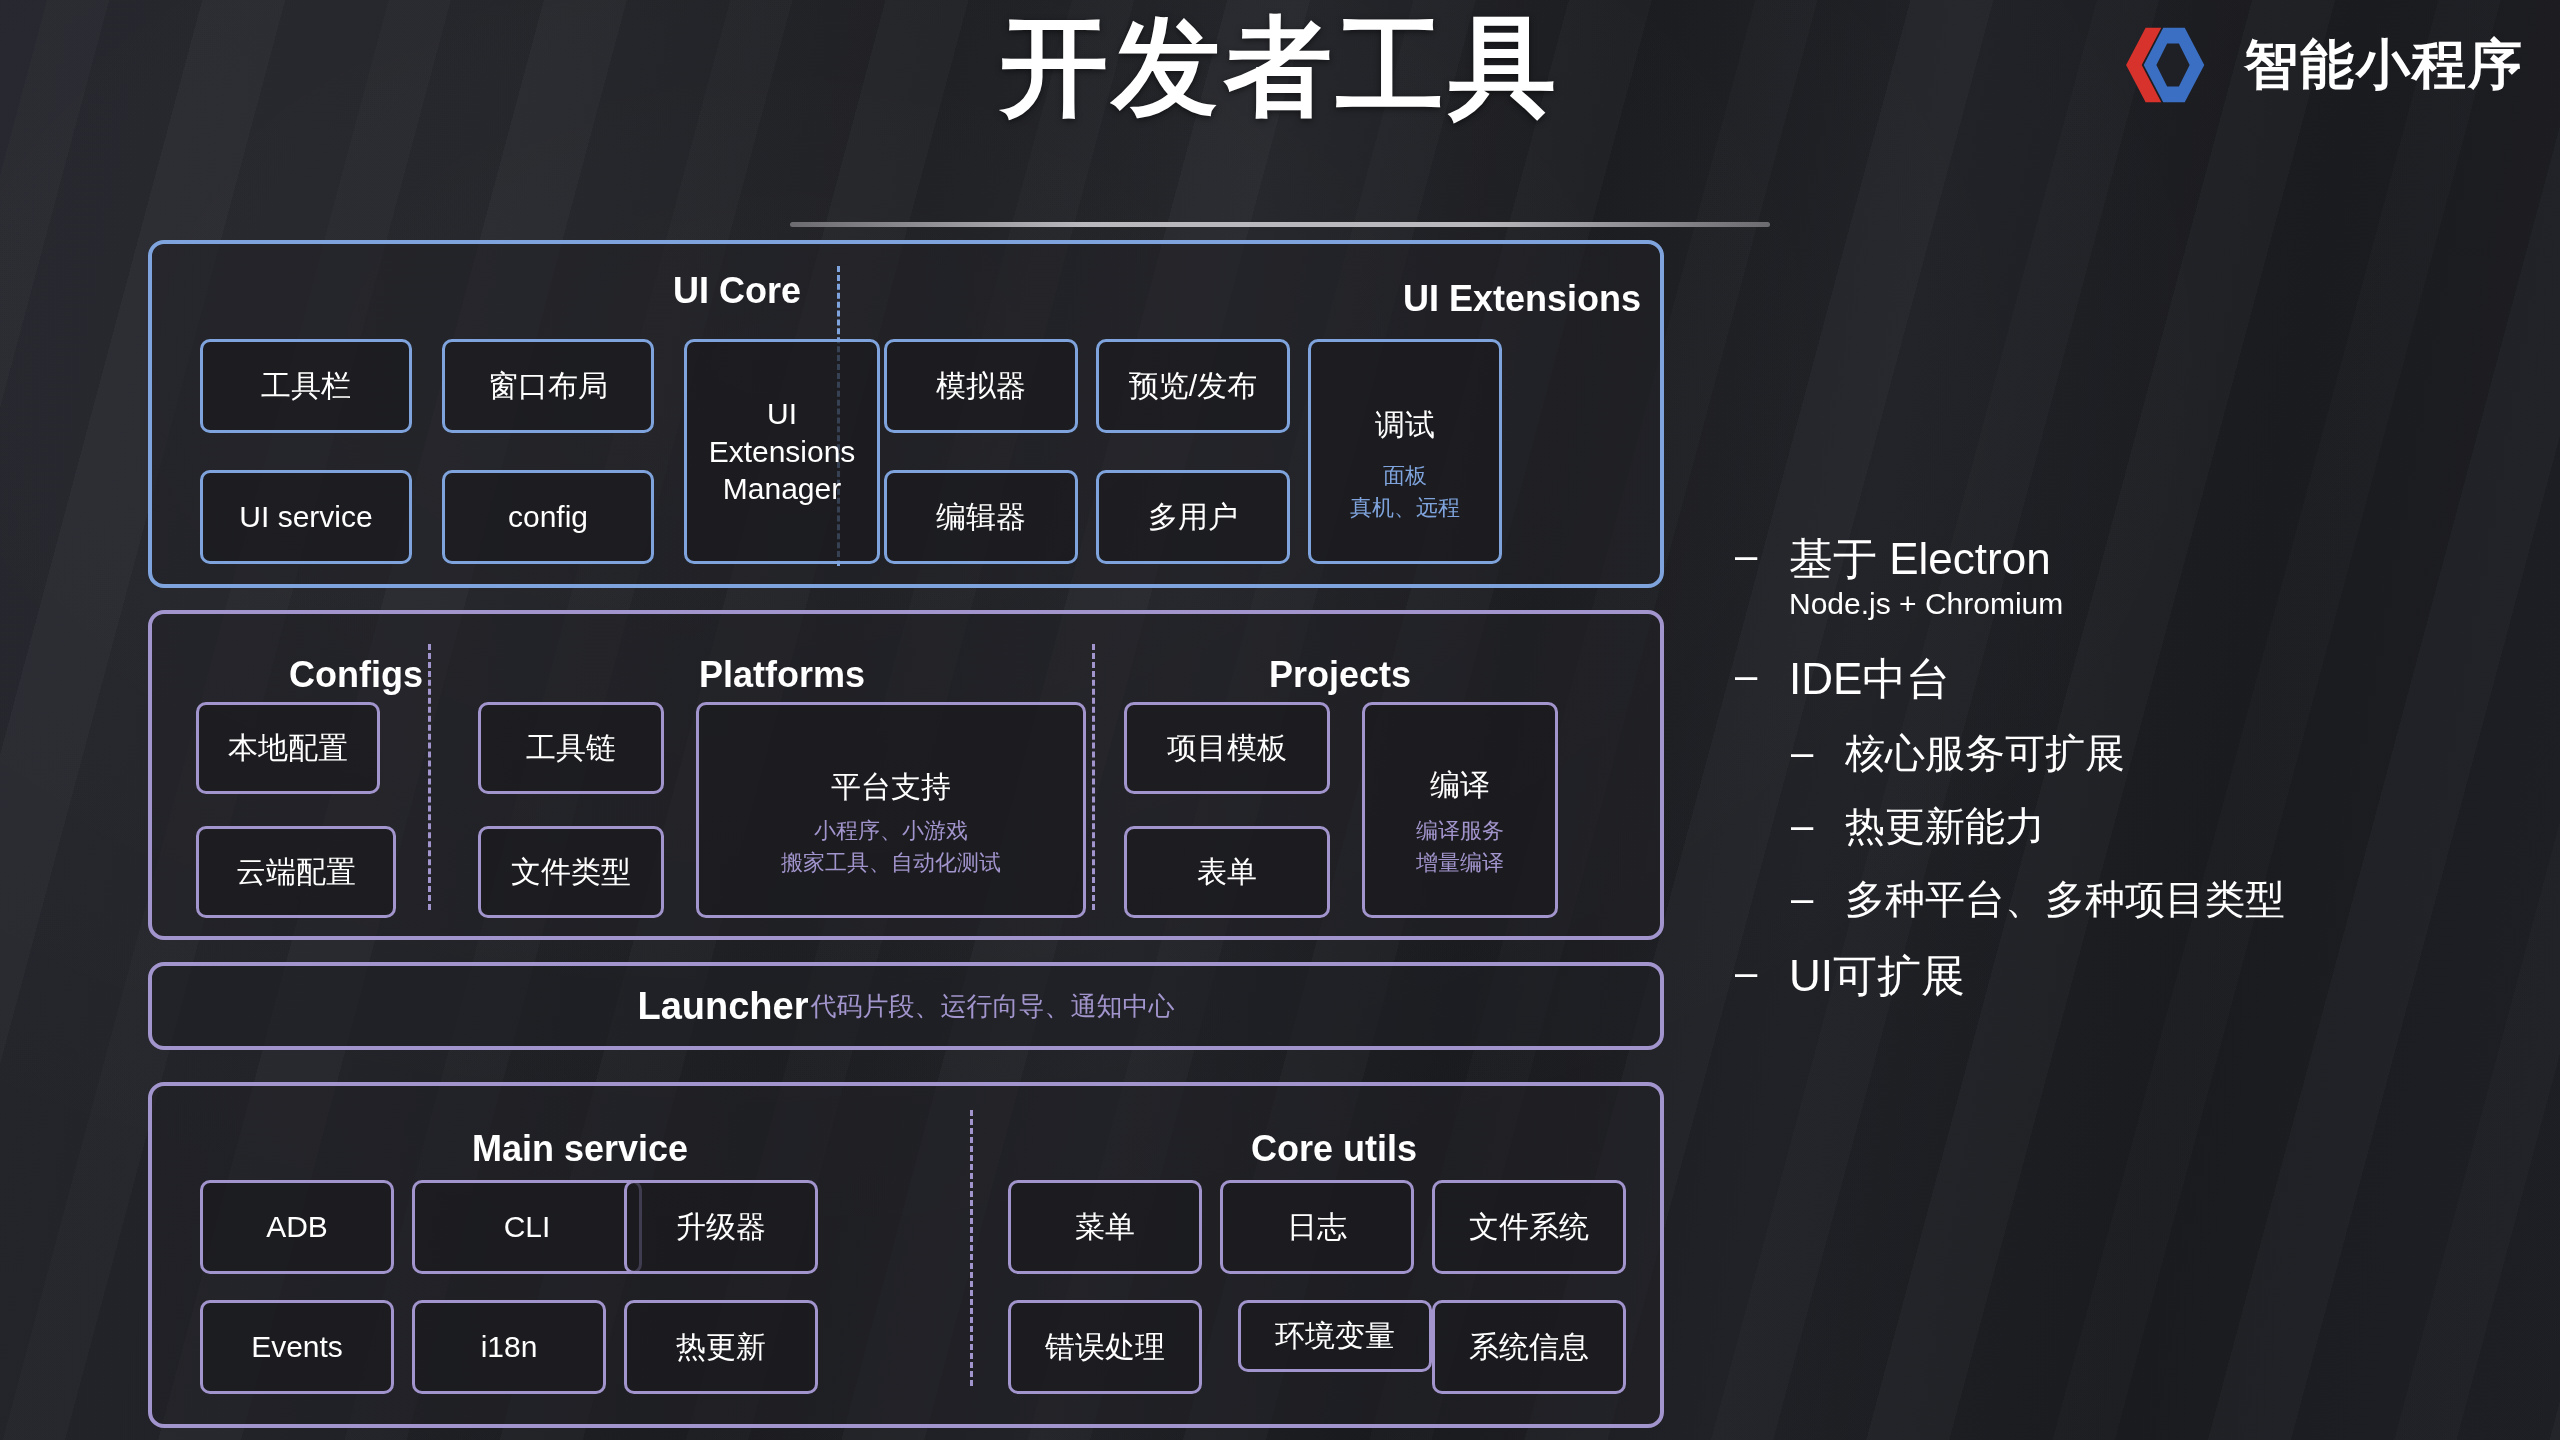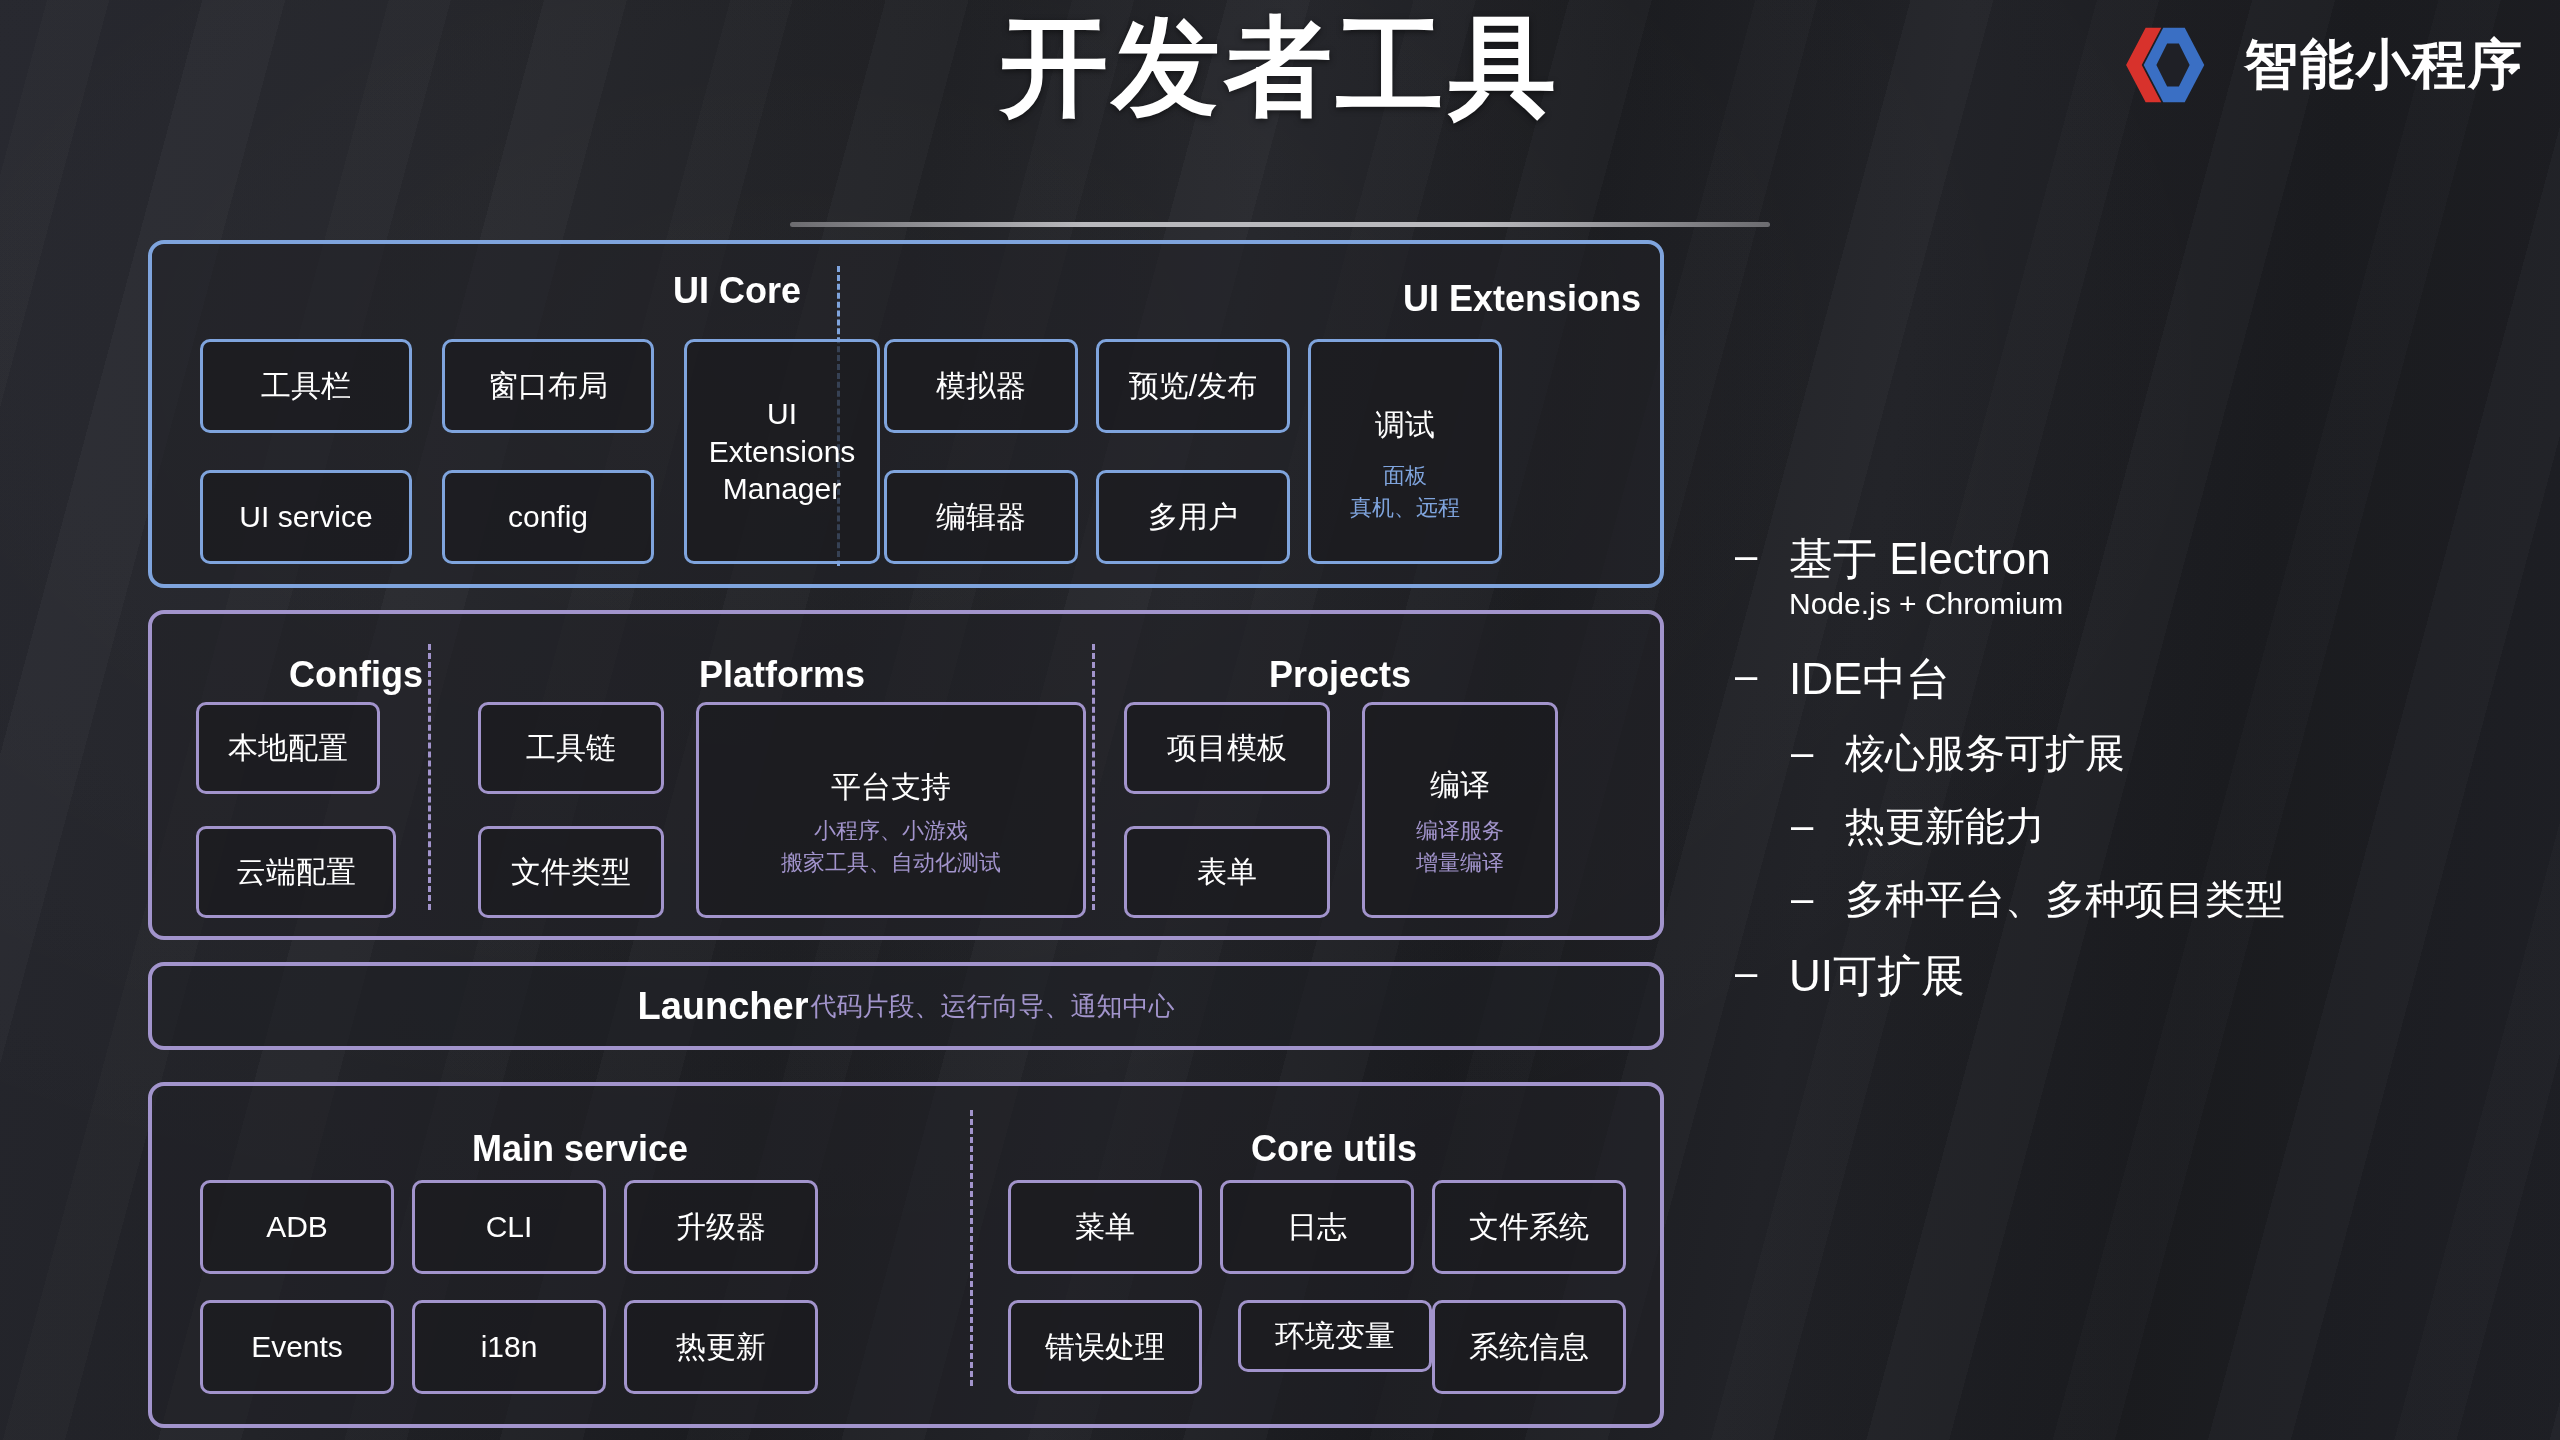--- a/index.html
+++ b/index.html
@@ -231,21 +231,21 @@
 <div class="panel purple" style="left:148px; top:1082px; width:1516px; height:346px;">
 
   <div class="sect-title" style="left:428px; top:42px;">Main service</div>
   <div class="sect-title" style="left:1182px; top:42px;text-align:right;">Core  utils</div>
 
   <div class="vdash purple" style="left:818px; top:24px; height:276px;"></div>
 
   <div class="cell purple" style="left:48px; top:94px; width:194px; height:94px;">
     <div class="lab">ADB</div>
   </div>
-  <div class="cell purple" style="left:260px; top:94px; width:194px; height:94px;">
+  <div class="cell purple" style="left:260px; top:94px; width:230px; height:94px;">
     <div class="lab">CLI</div>
   </div>
   <div class="cell purple" style="left:472px; top:94px; width:194px; height:94px;">
     <div class="lab">升级器</div>
   </div>
   <div class="cell purple" style="left:48px; top:214px; width:194px; height:94px;">
     <div class="lab">Events</div>
   </div>
   <div class="cell purple" style="left:260px; top:214px; width:194px; height:94px;">
     <div class="lab">i18n</div>

